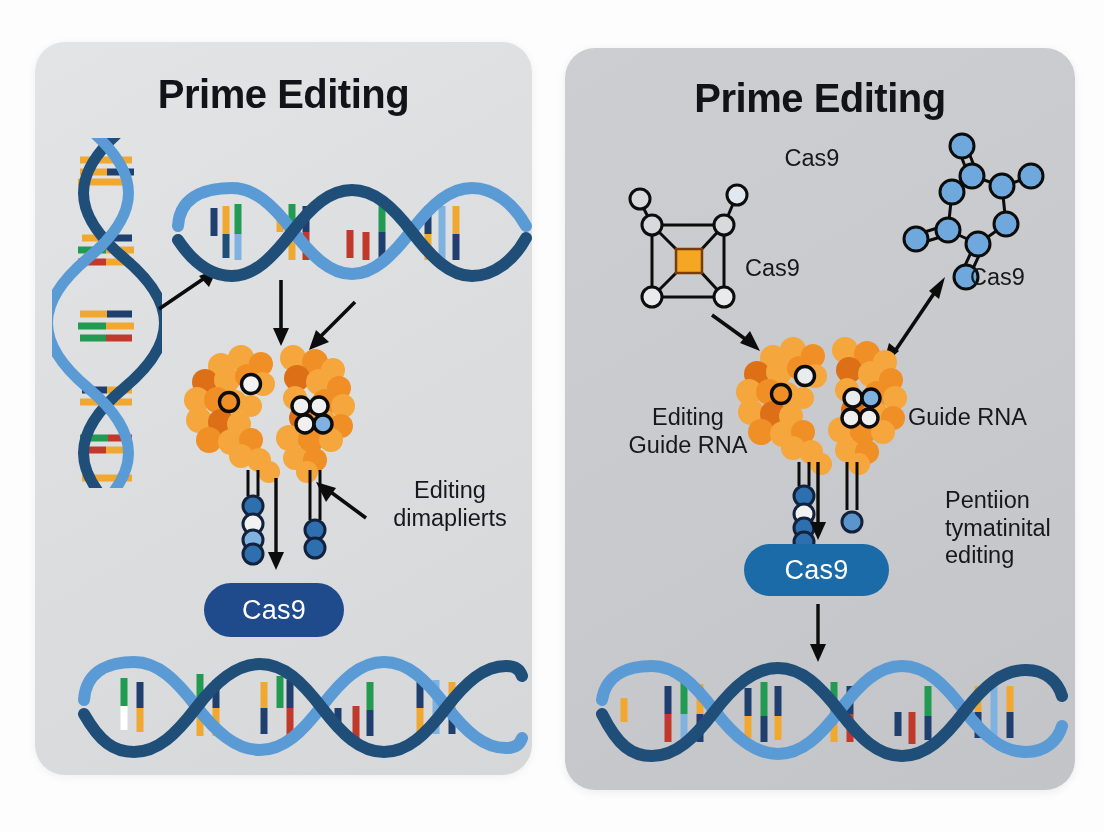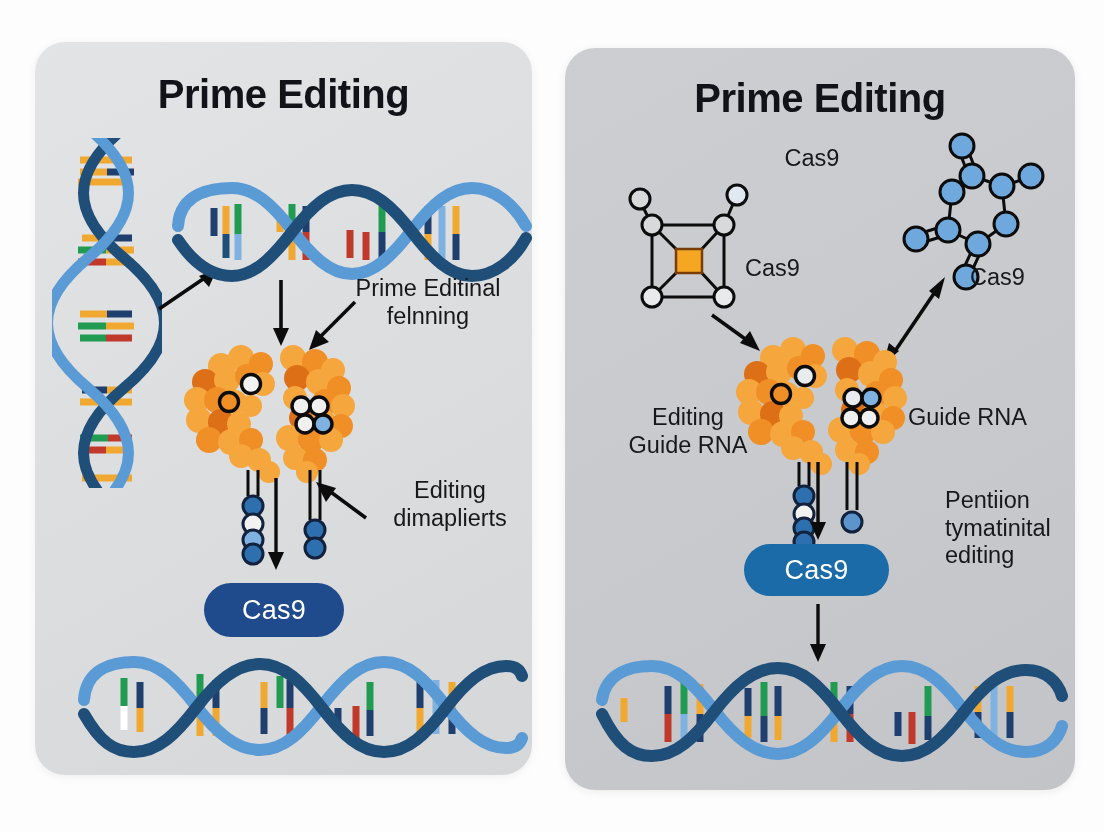--- a/index.html
+++ b/index.html
@@ -264,22 +264,20 @@
       <line x1="374" y1="52" x2="374" y2="78" stroke="#1f3f6e"></line>
     </g>
     <path d="M 6 44 C 8 12, 36 6, 56 6 C 80 6, 98 24, 118 50 C 138 76, 158 94, 182 94
              C 206 94, 224 76, 244 50 C 264 24, 282 6, 306 6 C 330 6, 348 24, 368 50
              C 388 76, 406 92, 428 92 C 438 92, 442 88, 444 82" fill="none" stroke="#5b9bd5" stroke-width="12" stroke-linecap="round"></path>
     <path d="M 6 58 C 22 86, 36 96, 56 96 C 80 96, 98 78, 118 52 C 138 26, 158 8, 182 8
              C 206 8, 224 26, 244 52 C 264 78, 282 96, 306 96 C 330 96, 348 78, 368 52
              C 388 26, 406 10, 428 10 C 438 10, 442 14, 444 20" fill="none" stroke="#1f4e79" stroke-width="12" stroke-linecap="round"></path>
   </svg>
 
-  <div class="label" style="left:333px;top:275px;width:190px;">Prime Editinal
-felnning</div>
   <div class="label" style="left:370px;top:477px;width:160px;">Editing
 dimaplierts</div>
 
   <div class="panel" id="panel-base">
     <div class="panel-title" id="title-base">Prime Editing</div>
   </div>
 
   <svg class="vec" style="left:630px;top:185px;" width="120" height="130" viewBox="0 0 120 130">
     <g stroke="#0c0c0c" stroke-width="3" fill="none">
       <rect x="22" y="40" width="72" height="72"></rect>

